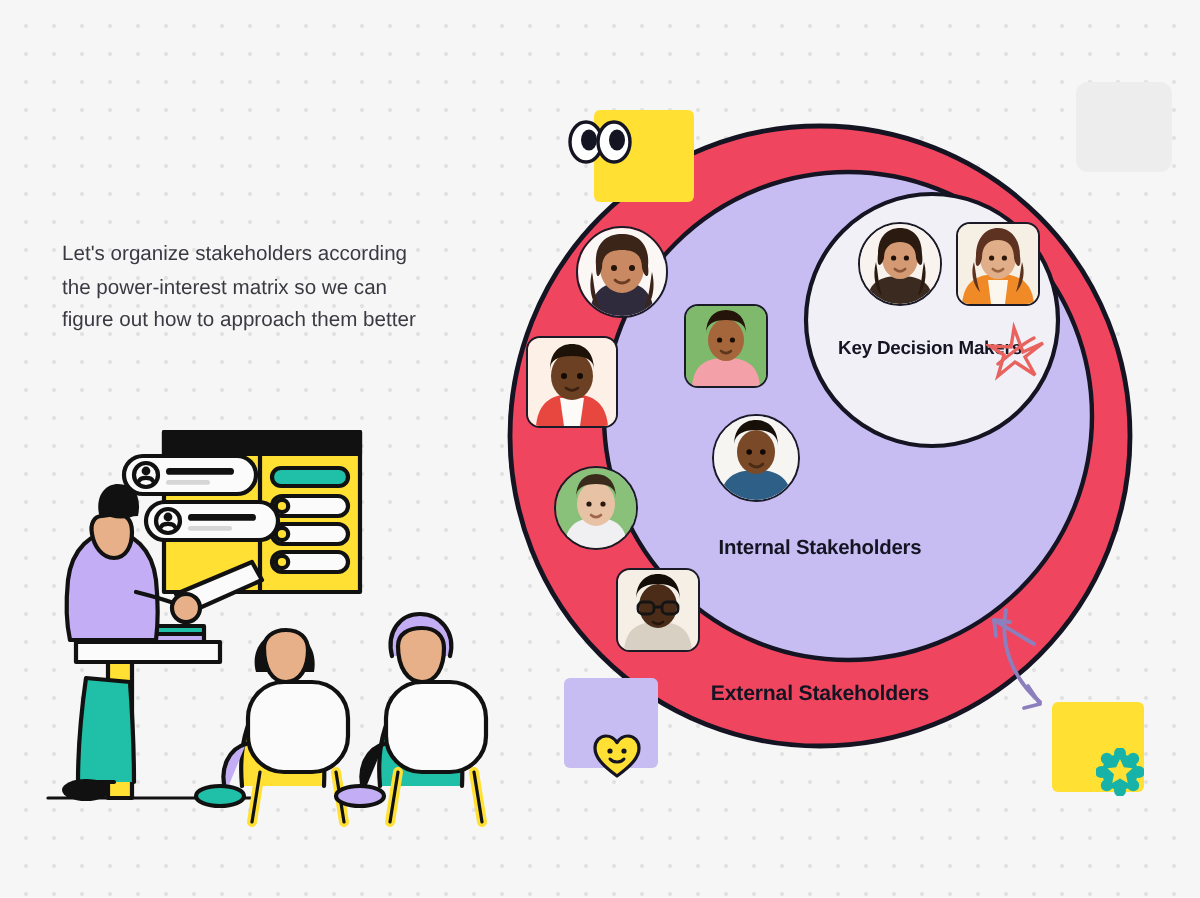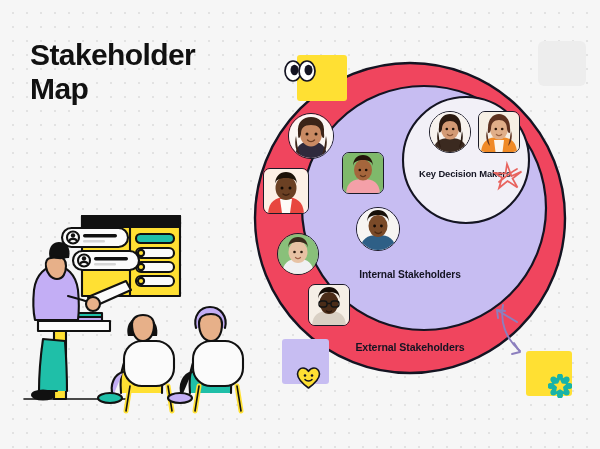--- a/index.html
+++ b/index.html
@@ -60,21 +60,21 @@
   .flower{left:548px;top:374px;width:24px;height:24px;}
   .star-doodle{left:493px;top:161px;width:30px;height:30px;}
   .curve-arrow{left:492px;top:303px;width:60px;height:58px;}
   .inner-arrow{left:494px;top:308px;width:24px;height:16px;}
 </style>
 </head>
 <body>
 
 <div id="canvas">
 
-  <div id="title">Stakeholder Map</div>
+  <div id="subtitle">Let's organize stakeholders according the power-interest matrix so we can figure out how to approach them better</div>
 
   <div id="illustration">
     <svg viewBox="0 0 248 220" xmlns="http://www.w3.org/2000/svg">
       <g stroke="#111" stroke-width="2.1" stroke-linecap="round" stroke-linejoin="round">
 
         <rect x="74" y="20" width="98" height="80" fill="#ffe033"></rect>
         <rect x="74" y="20" width="98" height="11" fill="#111"></rect>
         <line x1="122" y1="31" x2="122" y2="100"></line>
 
         <rect x="128" y="38" width="38" height="9" rx="4.5" fill="#1fbfa8"></rect>

